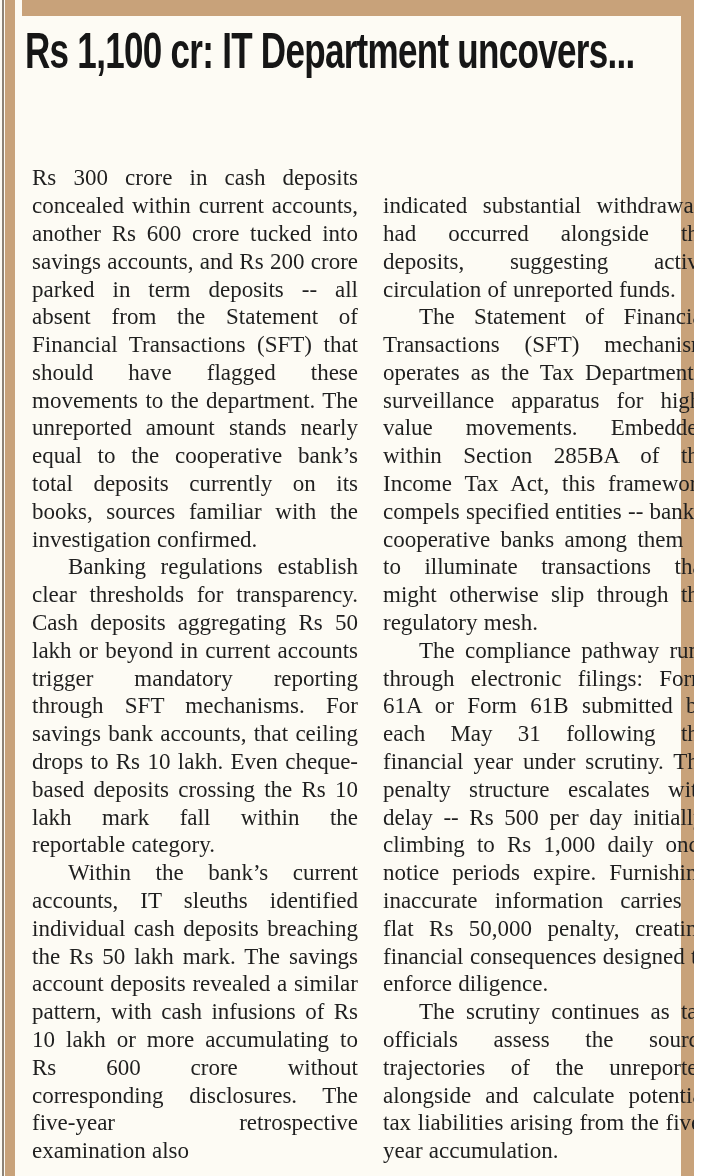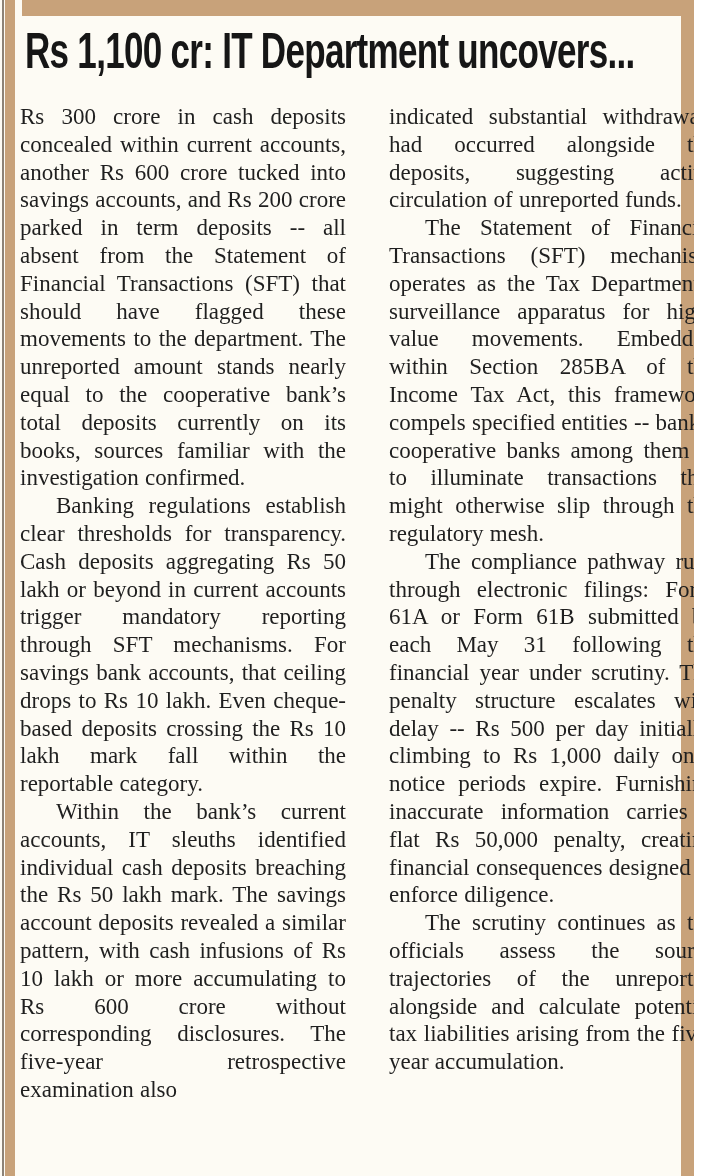--- a/index.html
+++ b/index.html
@@ -60,27 +60,28 @@
     font-weight: 700;
     font-size: 50px;
     letter-spacing: -1px;
     color: #161616;
     white-space: nowrap;
     transform: scaleX(0.70);
     transform-origin: left top;
   }
   .columns {
     position: absolute;
-    left: 20px;
+    left: 32px;
     top: 103px;
     width: 677px;
     height: 1062px;
     display: flex;
-    gap: 43px;
+    gap: 25px;
     overflow: hidden;
+    align-items: flex-end;
   }
   .col {
     width: 326px;
     flex: 0 0 326px;
     overflow: hidden;
   }
   .col p {
     margin: 0;
     font-size: 23px;
     line-height: 27.8px;

